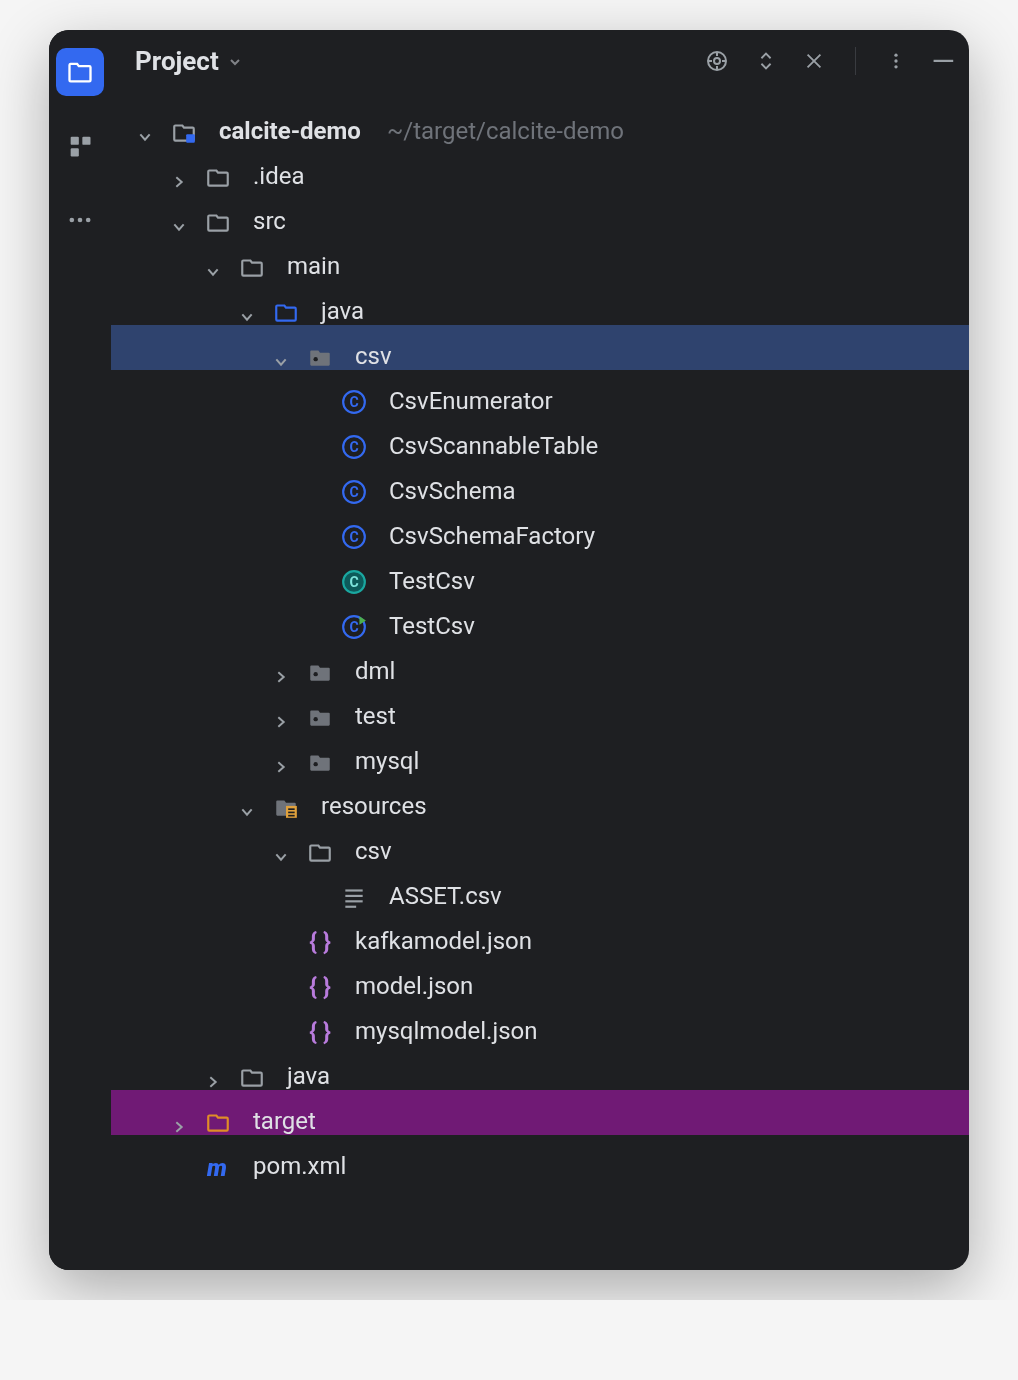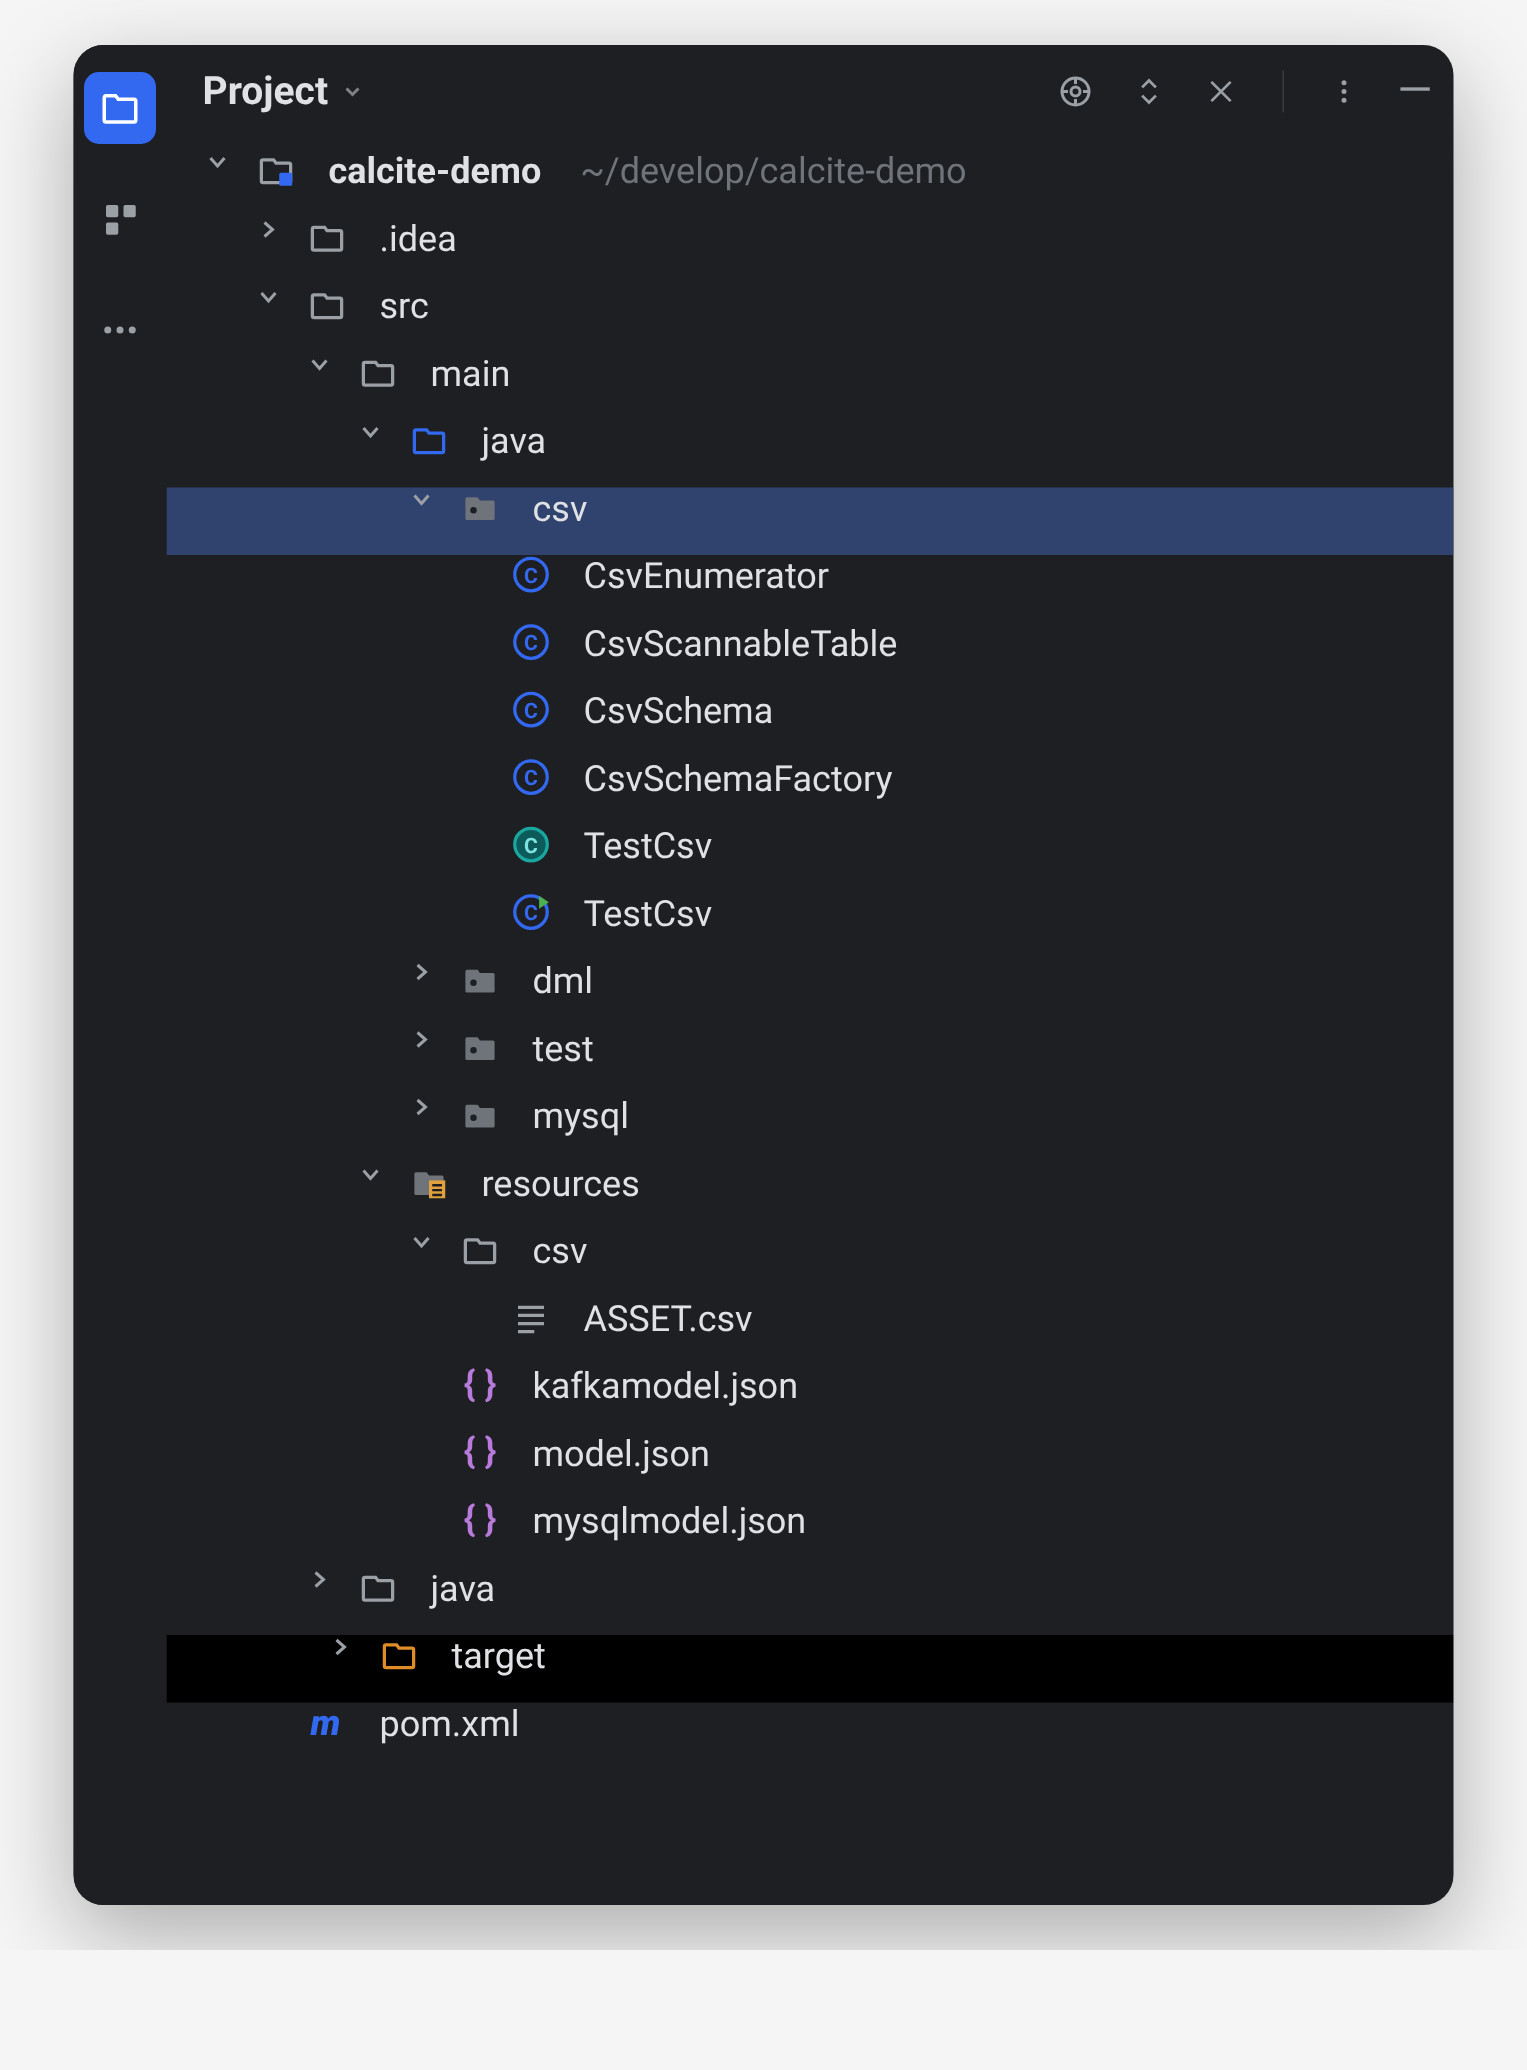--- a/index.html
+++ b/index.html
@@ -77,27 +77,27 @@
   .tree {
     flex: 1;
     overflow: hidden;
     font-size: 24px;
     color: #dfe1e5;
     padding-top: 8px;
   }
   .row {
     height: 45px;
     display: flex;
-    align-items: flex-start;
+    align-items: flex-end;
     cursor: pointer;
     white-space: nowrap;
     gap: 12px;
   }
   .row.selected { background: #2f436e; }
-  .row.excluded { background: #000000; padding-left: 48px; }
+  .row.excluded { background: #701a75; }
   .indent { display:inline-block; }
   .chev { width: 28px; display:inline-flex; justify-content:center; color:#9aa0a6; flex-shrink:0; }
   .chev svg { width:16px; height:16px; }
   .ficon { width:26px; height:26px; display:inline-flex; align-items:center; justify-content:center; margin-right:10px; flex-shrink:0; }
   .label { color:#dfe1e5; }
   .label.bold { font-weight:700; }
   .hint { color:#6f737a; margin-left:14px; font-size:24px; }
   
   .folder-gray { stroke:#9aa0a6; fill:none; }
   .folder-blue { stroke:#3369f0; fill:none; }
@@ -189,21 +189,21 @@
                 <path d="M5 8l7 8 7-8" fill="none" stroke="currentColor" stroke-width="3"></path>
               </svg>
             </span>
             <span class="ficon">
               <svg viewBox="0 0 24 24">
                 <path d="M3 7l0 12q0 1 1 1l16 0q1 0 1-1l0-10q0-1-1-1l-8 0-1.5-2-6.5 0q-1 0-1 1z" class="folder-gray" stroke-width="2"></path>
                 <rect x="14" y="14" width="8" height="8" rx="1" fill="#3369f0"></rect>
               </svg>
             </span>
             <span class="label bold">calcite-demo</span>
-            <span class="hint">~/develop/calcite-demo</span>
+            <span class="hint">~/target/calcite-demo</span>
           </div>
           <div class="row">
             <span class="indent" style="width: 42px;"></span>
             <span class="chev">
               <svg viewBox="0 0 24 24">
                 <path d="M8 5l8 7-8 7" fill="none" stroke="currentColor" stroke-width="3"></path>
               </svg>
             </span>
             <span class="ficon">
               <svg viewBox="0 0 24 24">

